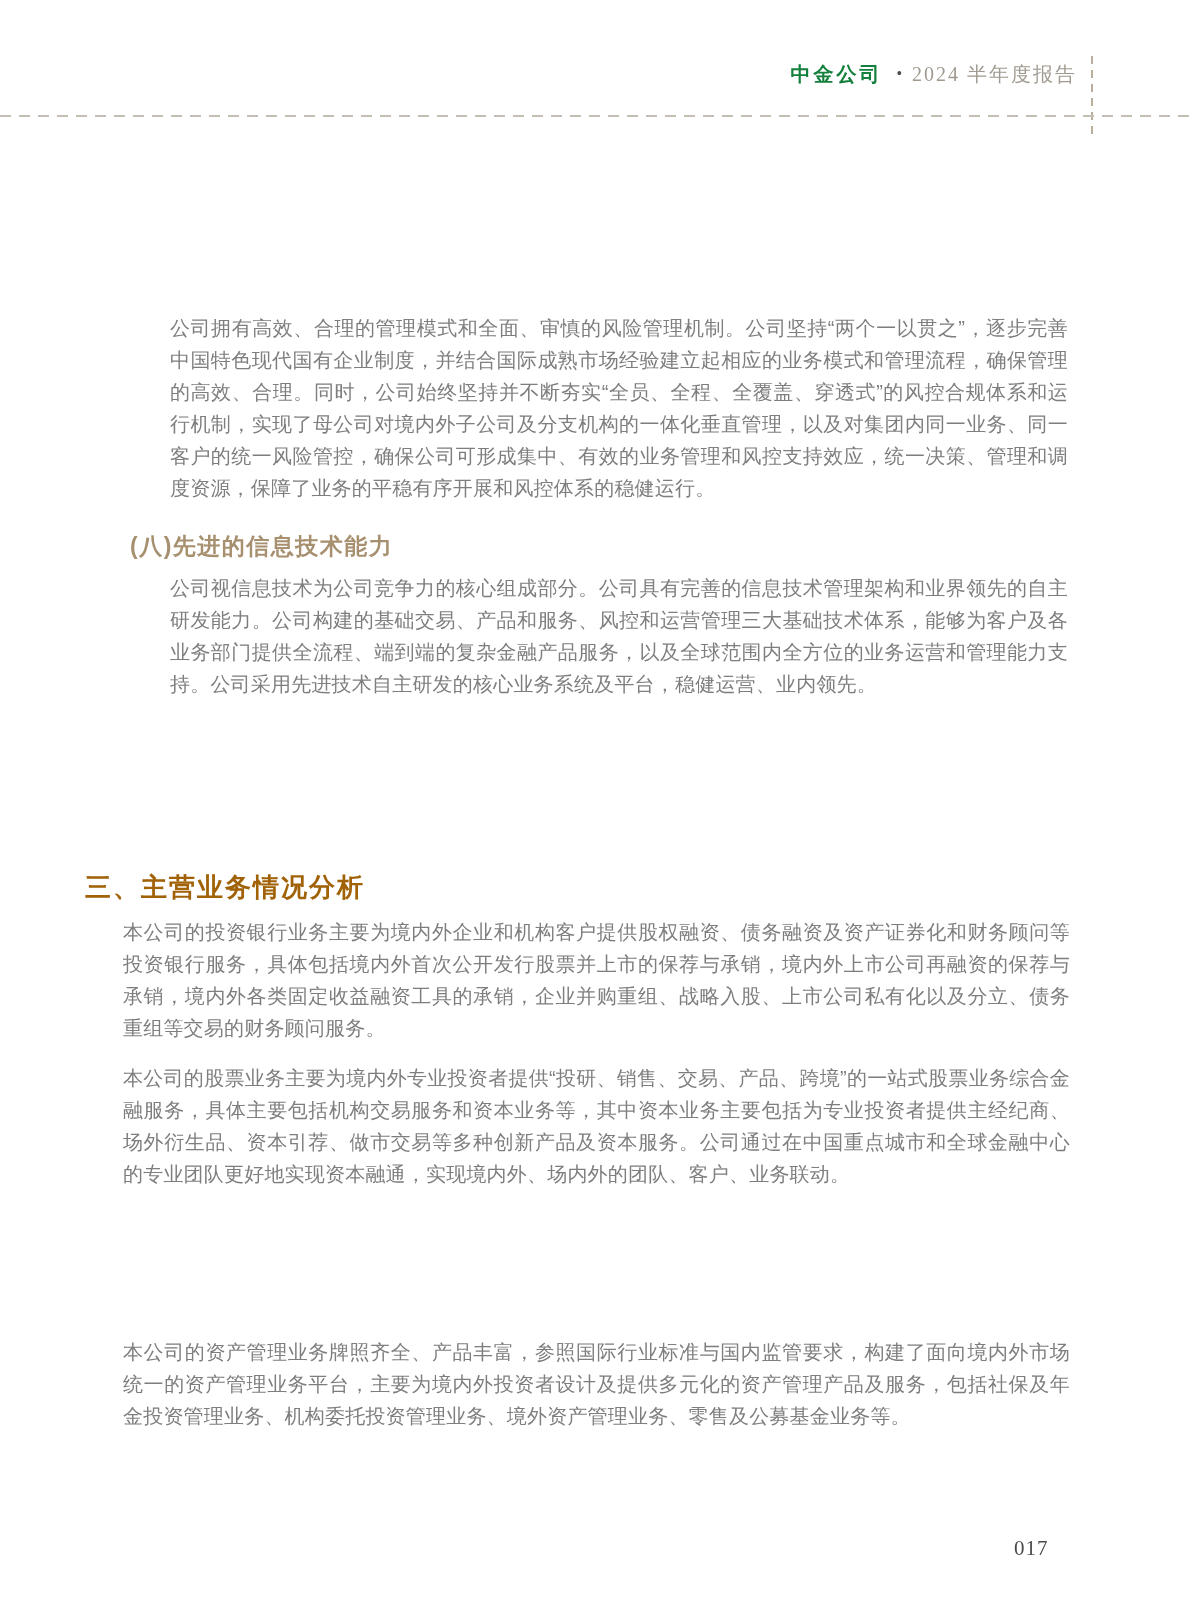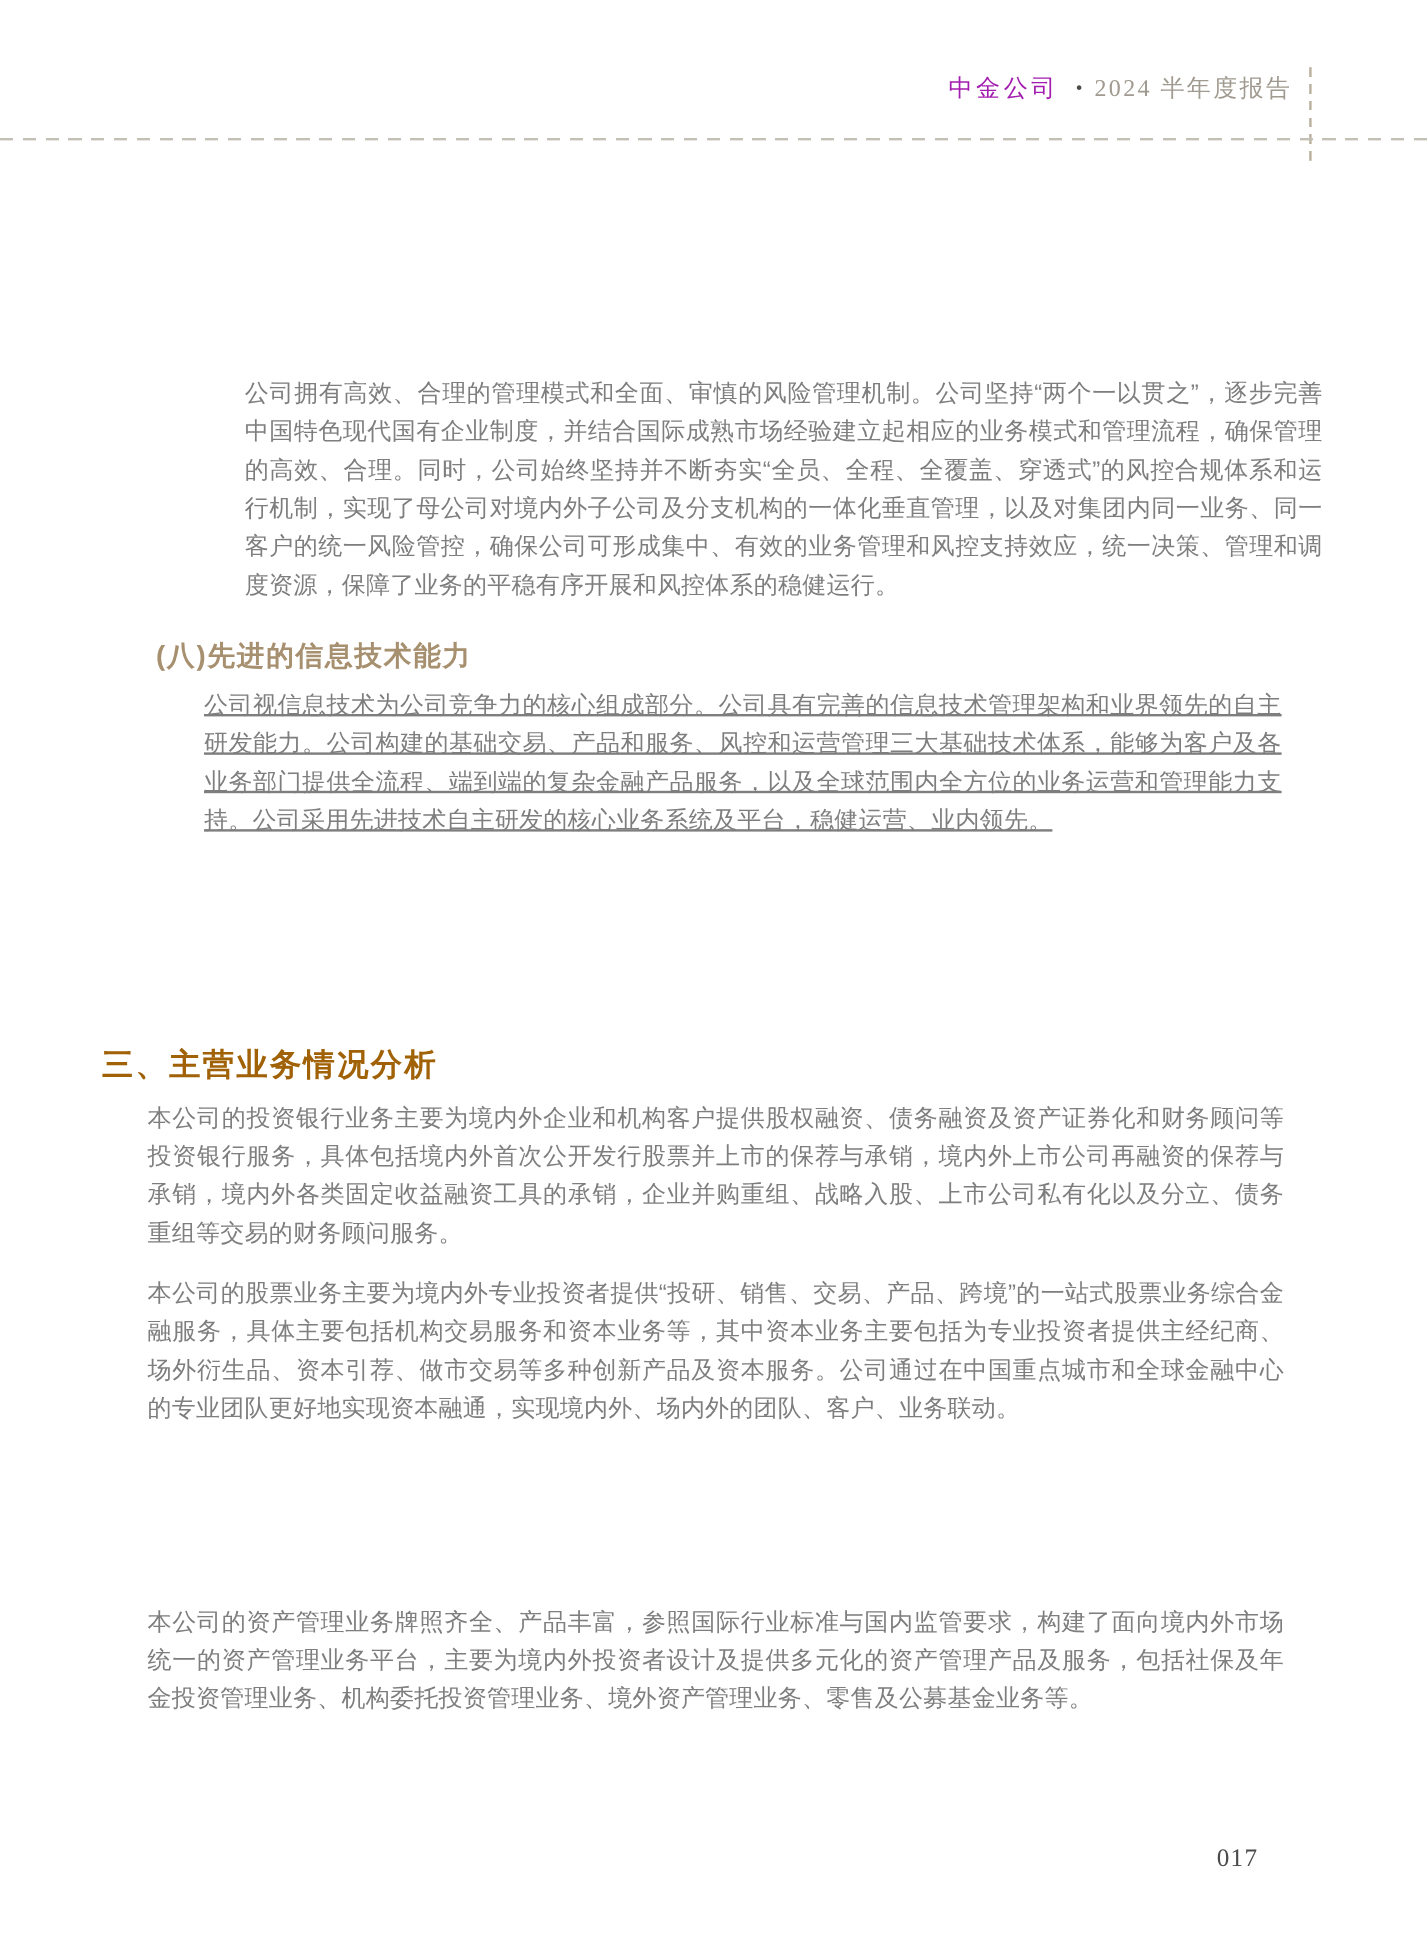--- a/index.html
+++ b/index.html
@@ -10,21 +10,21 @@
     background:#ffffff;
     font-family:"Liberation Sans","DejaVu Sans",sans-serif;
     overflow:hidden;
   }
   
   .header-text{
     position:absolute;top:60px;right:113px;
     font-family:"Liberation Serif","DejaVu Serif",serif;
     font-size:20px;line-height:28px;white-space:nowrap;
   }
-  .brand{color:#a21caf;font-weight:normal;letter-spacing:3px;}
+  .brand{color:#15803d;font-weight:bold;letter-spacing:3px;}
   .bullet{color:#4e4a45;margin:0 10px 0 14px;font-size:16px;vertical-align:2px;}
   .report{color:#a09a90;letter-spacing:2px;}
   .h-dash{
     position:absolute;left:0;top:115px;width:1190px;height:2px;
     background:repeating-linear-gradient(to right,#c4c0b6 0 11px,transparent 11px 19px);
   }
   .v-dash{
     position:absolute;left:1091px;top:56px;width:2px;height:78px;
     background:repeating-linear-gradient(to bottom,#b9af9c 0 8px,transparent 8px 14px);
   }
@@ -40,23 +40,23 @@
     letter-spacing:2px;line-height:34px;
   }
   .para{
     position:absolute;margin:0;
     font-size:20px;line-height:32px;color:#7e7e7e;
     text-align:justify;letter-spacing:0.2px;
   }
   .para.indent{left:170px;width:898px;}
   .para.wide{left:123px;width:947px;}
   #sec7-heading{top:266px;}
-  #sec7-para0{top:312px;margin-left:34px;}
+  #sec7-para0{top:312px;}
   #sec8-heading{top:531px;}
-  #sec8-para0{top:572px;text-decoration:underline;}
+  #sec8-para0{top:572px;}
   #sec8-para1{top:724px;}
   #sec3-heading{top:870px;}
   #sec3-para0{top:916px;}
   #sec3-para1{top:1062px;}
   #sec3-para2{top:1220px;}
   #sec3-para3{top:1336px;}
   
   .page-number{
     position:absolute;left:1014px;top:1536px;
     font-family:"Liberation Serif","DejaVu Serif",serif;

